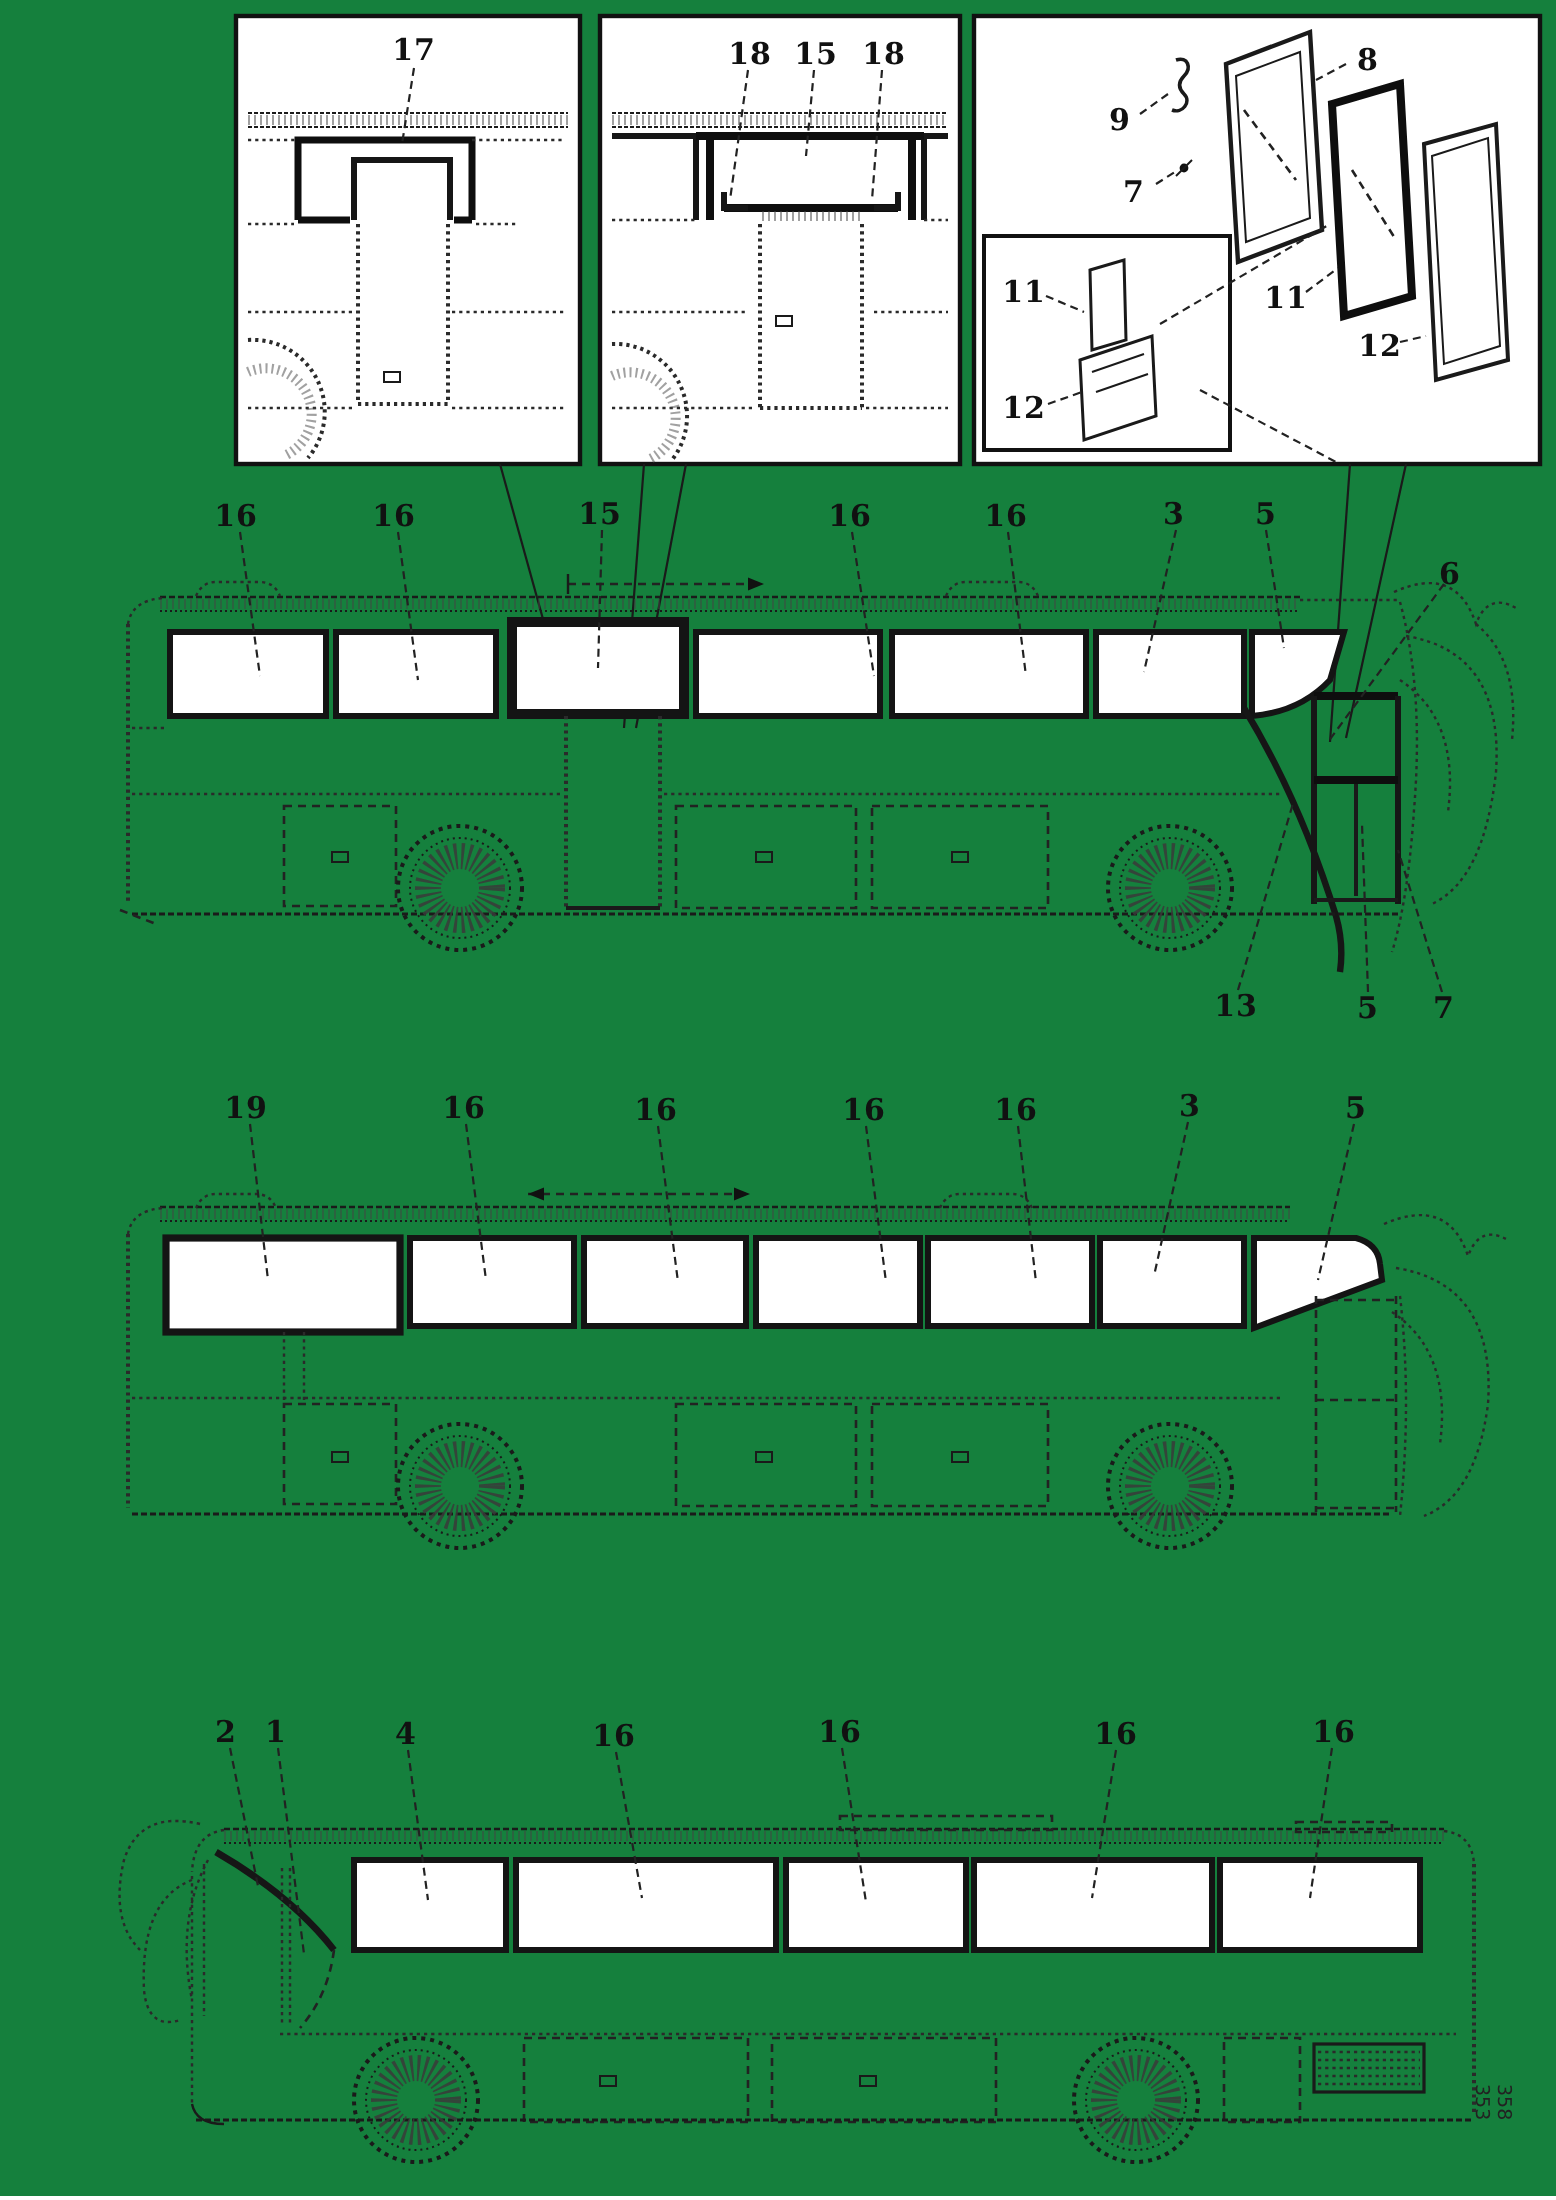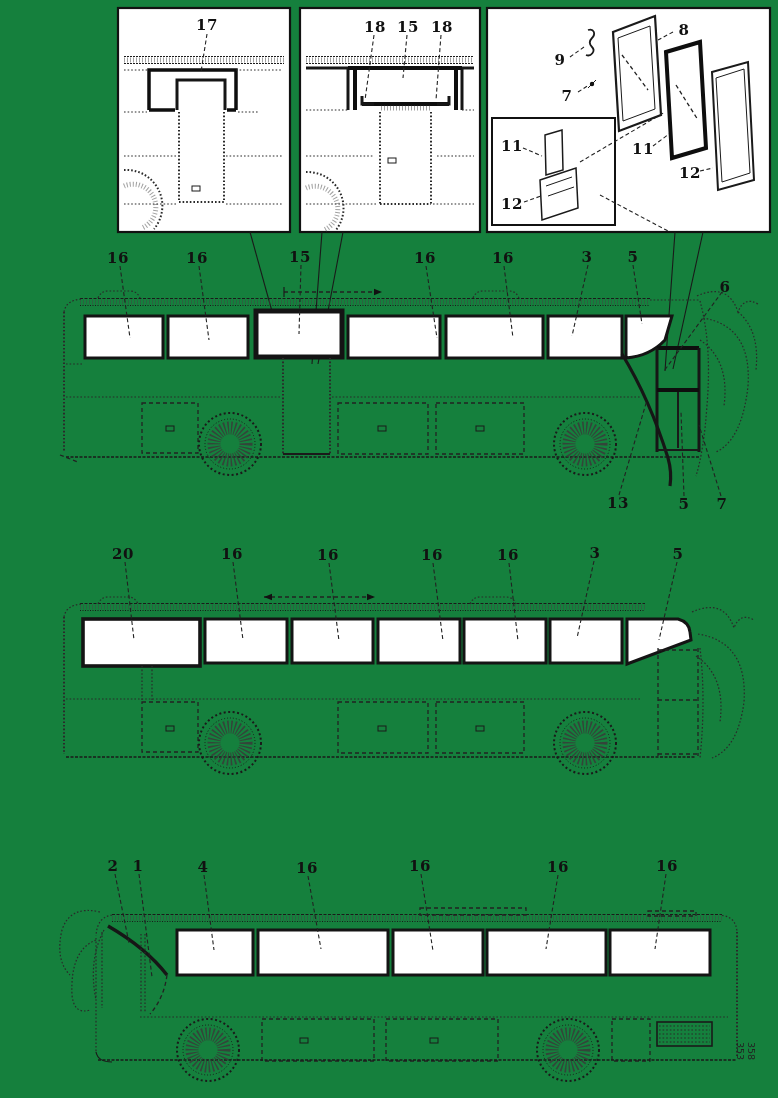--- a/index.html
+++ b/index.html
@@ -301,21 +301,21 @@
 <div class="lbl" style="left:425px;top:258px">16</div>
 <div class="lbl" style="left:503px;top:258px">16</div>
 <div class="lbl" style="left:587px;top:257px">3</div>
 <div class="lbl" style="left:633px;top:257px">5</div>
 <div class="lbl" style="left:725px;top:287px">6</div>
 
 <div class="lbl" style="left:618px;top:503px">13</div>
 <div class="lbl" style="left:684px;top:504px">5</div>
 <div class="lbl" style="left:722px;top:504px">7</div>
 
-<div class="lbl" style="left:123px;top:554px">20</div>
+<div class="lbl" style="left:123px;top:554px">19</div>
 <div class="lbl" style="left:232px;top:554px">16</div>
 <div class="lbl" style="left:328px;top:555px">16</div>
 <div class="lbl" style="left:432px;top:555px">16</div>
 <div class="lbl" style="left:508px;top:555px">16</div>
 <div class="lbl" style="left:595px;top:553px">3</div>
 <div class="lbl" style="left:678px;top:554px">5</div>
 
 <div class="lbl" style="left:113px;top:866px">2</div>
 <div class="lbl" style="left:138px;top:866px">1</div>
 <div class="lbl" style="left:203px;top:867px">4</div>

